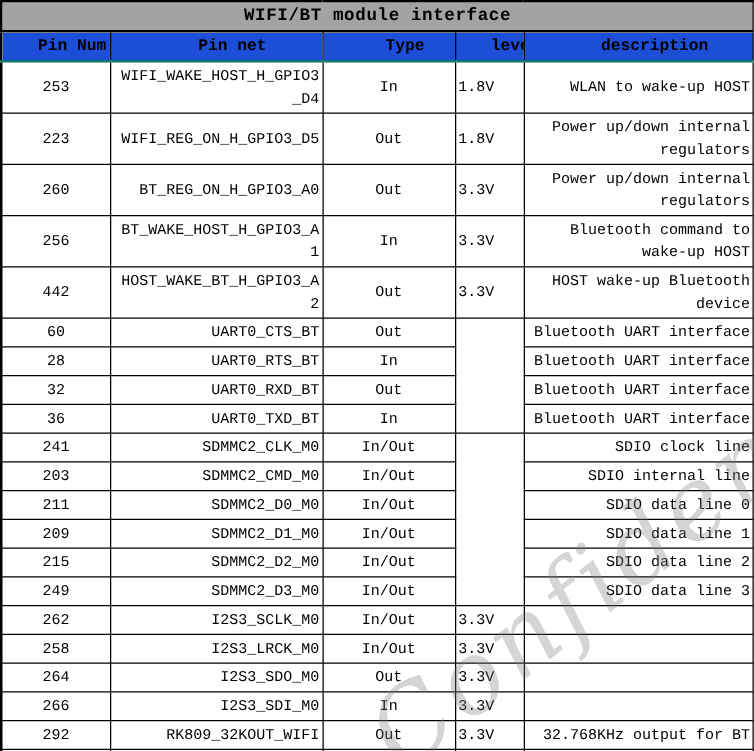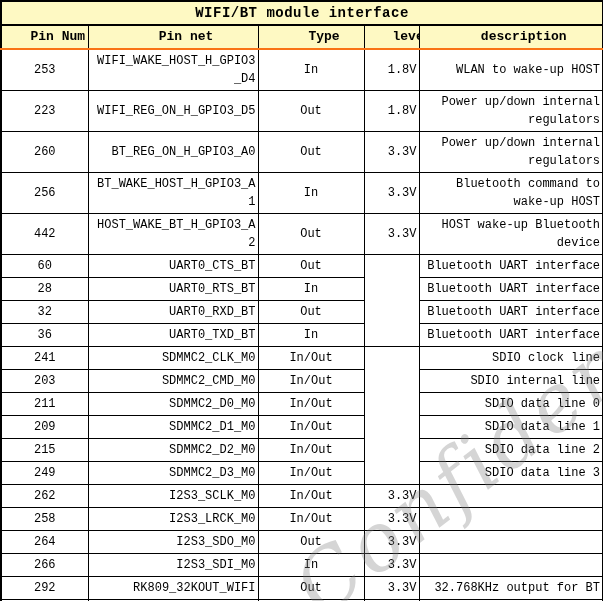--- a/index.html
+++ b/index.html
@@ -26,47 +26,47 @@
     padding: 2px 2px;
     font-size: 12px;
     line-height: 18px;
     vertical-align: middle;
     overflow: hidden;
   }
   table.iface {
     border: 2px solid #000000;
   }
   tr.title-row th {
-    background: #fef9c3;
+    background: #a3a3a3;
     font-size: 14px;
     font-weight: bold;
     text-align: center;
     height: 17px;
     border-bottom: 2px solid #000000;
     letter-spacing: 0.5px;
   }
   tr.head-row th {
-    background: #fef9c3;
+    background: #1d4ed8;
     font-size: 13px;
     font-weight: bold;
     text-align: center;
     height: 18px;
-    border-bottom: 2px solid #f97316;
+    border-bottom: 2px solid #0f766e;
     padding-left: 28px;
   }
   col.c-pin  { width: 87px; }
   col.c-net  { width: 170px; }
   col.c-type { width: 106px; }
   col.c-level{ width: 55px; }
   col.c-desc { width: 184px; }
 
   td.c-pin  { text-align: center; margin-left: 28px; }
   td.c-net  { text-align: right; padding-left: 6px; padding-right: 2px; word-break: break-all; }
   td.c-type { text-align: center; }
-  td.c-level{ text-align: right; }
+  td.c-level{ text-align: left; }
   td.c-desc { text-align: right; padding-left: 5px; padding-right: 1px; }
 
   .watermark {
     position: absolute;
     left: 520px;
     top: 430px;
     transform: translate(-50%, -50%) rotate(-38deg);
     font-family: "DejaVu Serif", serif;
     font-style: italic;
     font-size: 80px;

